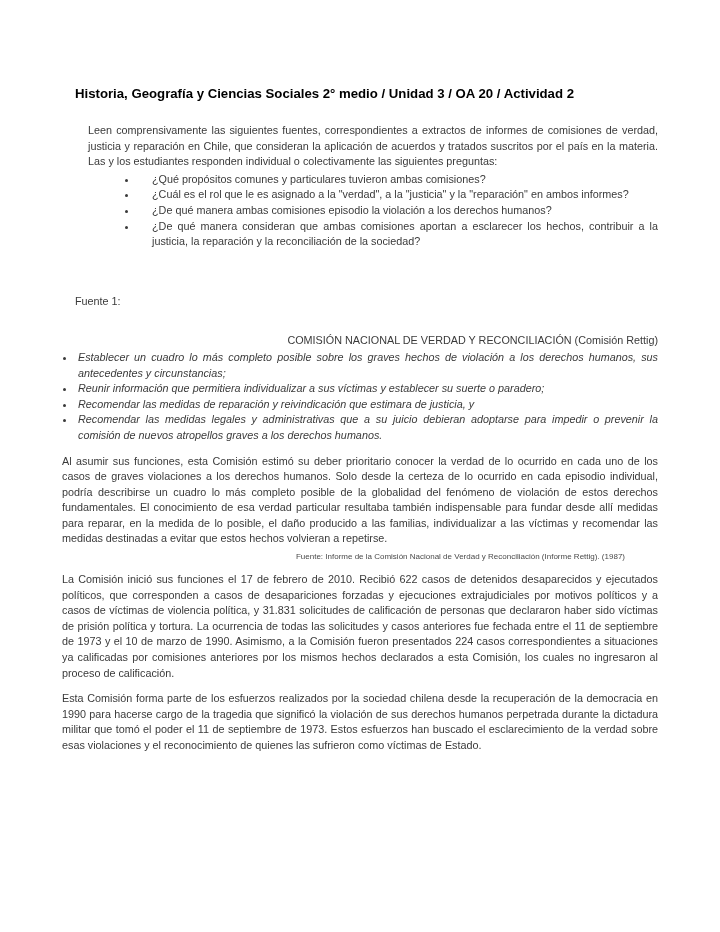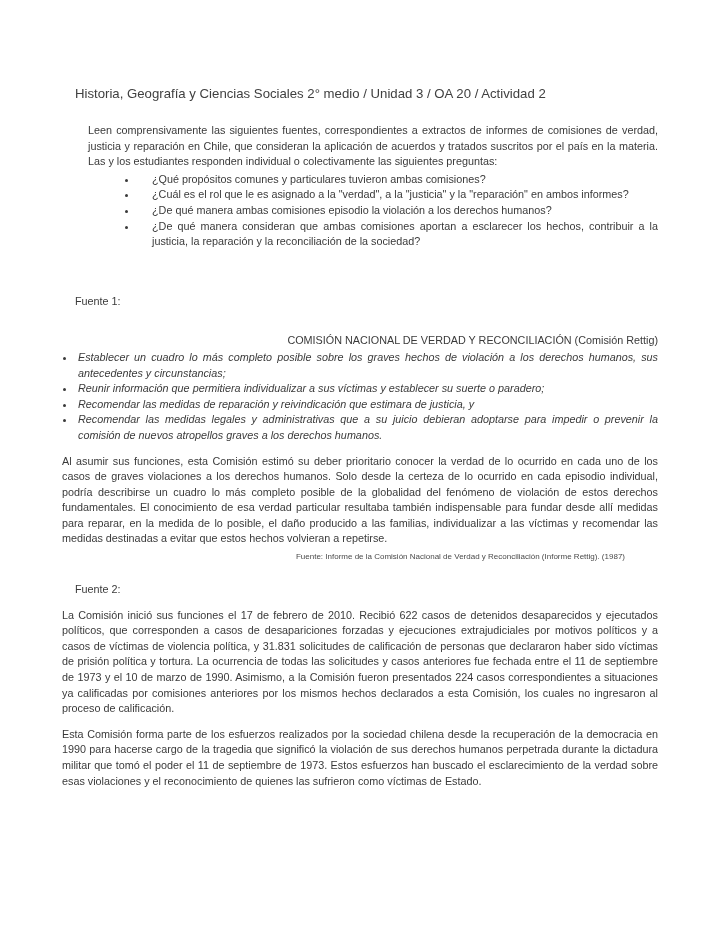--- a/index.html
+++ b/index.html
@@ -17,22 +17,22 @@
     font-size: 10.8px;
     line-height: 15.6px;
     box-sizing: border-box;
     padding: 86px 62px 0 62px;
     overflow: hidden;
   }
   .title {
     margin: 0 0 0 13px;
     font-size: 13.2px;
     line-height: 16px;
-    font-weight: normal;
-    color: #404040;
+    font-weight: bold;
+    color: #000000;
   }
   .intro {
     margin: 21px 0 0 26px;
     text-align: justify;
   }
   .questions {
     margin: 2px 0 0 60px;
     padding: 0 0 0 16px;
     text-align: justify;
   }
@@ -103,20 +103,19 @@
     <li>Establecer un cuadro lo más completo posible sobre los graves hechos de violación a los derechos humanos, sus antecedentes y circunstancias;</li>
     <li>Reunir información que permitiera individualizar a sus víctimas y establecer su suerte o paradero;</li>
     <li>Recomendar las medidas de reparación y reivindicación que estimara de justicia, y</li>
     <li>Recomendar las medidas legales y administrativas que a su juicio debieran adoptarse para impedir o prevenir la comisión de nuevos atropellos graves a los derechos humanos.</li>
   </ul>
 
   <p class="para">Al asumir sus funciones, esta Comisión estimó su deber prioritario conocer la verdad de lo ocurrido en cada uno de los casos de graves violaciones a los derechos humanos. Solo desde la certeza de lo ocurrido en cada episodio individual, podría describirse un cuadro lo más completo posible de la globalidad del fenómeno de violación de estos derechos fundamentales. El conocimiento de esa verdad particular resultaba también indispensable para fundar desde allí medidas para reparar, en la medida de lo posible, el daño producido a las familias, individualizar a las víctimas y recomendar las medidas destinadas a evitar que estos hechos volvieran a repetirse.</p>
 
   <p class="citation">Fuente: Informe de la Comisión Nacional de Verdad y Reconciliación (Informe Rettig). (1987)</p>
 
-  <p class="fuente-label fuente2-label-row">Fuente 2:</p>
 
 
   <p class="para">La Comisión inició sus funciones el 17 de febrero de 2010. Recibió 622 casos de detenidos desaparecidos y ejecutados políticos, que corresponden a casos de desapariciones forzadas y ejecuciones extrajudiciales por motivos políticos y a casos de víctimas de violencia política, y 31.831 solicitudes de calificación de personas que declararon haber sido víctimas de prisión política y tortura. La ocurrencia de todas las solicitudes y casos anteriores fue fechada entre el 11 de septiembre de 1973 y el 10 de marzo de 1990. Asimismo, a la Comisión fueron presentados 224 casos correspondientes a situaciones ya calificadas por comisiones anteriores por los mismos hechos declarados a esta Comisión, los cuales no ingresaron al proceso de calificación.</p>
 
   <p class="para">Esta Comisión forma parte de los esfuerzos realizados por la sociedad chilena desde la recuperación de la democracia en 1990 para hacerse cargo de la tragedia que significó la violación de sus derechos humanos perpetrada durante la dictadura militar que tomó el poder el 11 de septiembre de 1973. Estos esfuerzos han buscado el esclarecimiento de la verdad sobre esas violaciones y el reconocimiento de quienes las sufrieron como víctimas de Estado.</p>
 
 </div>
 
 </body></html>

